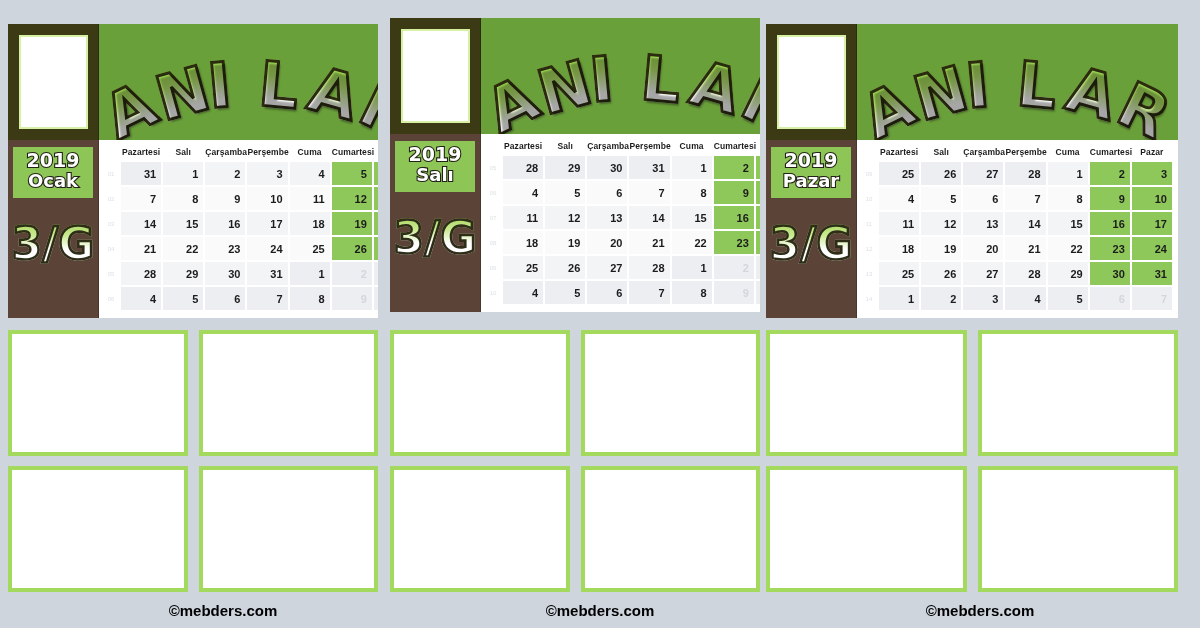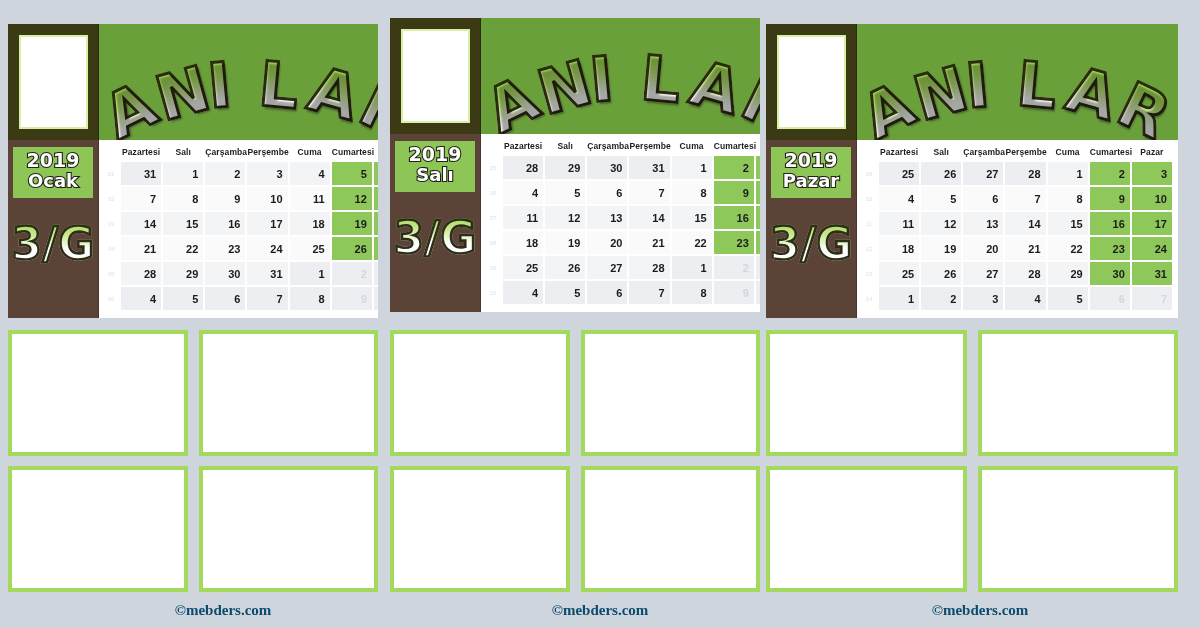--- a/index.html
+++ b/index.html
@@ -97,22 +97,22 @@
   td.wknd { background: #8fc85a !important; color: #1f3d0c; }
   td.off  { color: #d3d6dc; background: #eceef2 !important; }
   td.off.wknd { background: #eceef2 !important; color: #d3d6dc; }
 
   
   .frames { position: absolute; display: grid; gap: 10px 11px; grid-template-columns: 1fr 1fr; }
   .frame { background: #ffffff; border: 4px solid #a3d95c; }
 
   
   .credit {
-    position: absolute; font-family: Liberation Serif, serif;
-    font-weight: bold; font-size: 15px; color: #0c4a6e;
+    position: absolute; font-family: Liberation Sans, sans-serif;
+    font-weight: bold; font-size: 15px; color: #000000;
     white-space: nowrap;
   }
 </style>
 </head>
 <body>
 
 <div id="stage">
     <div class="panel-clip" style="left: 8px; top: 24px; width: 370px; height: 294px;">
       <div class="cal-card">
         <div class="cal-head">

